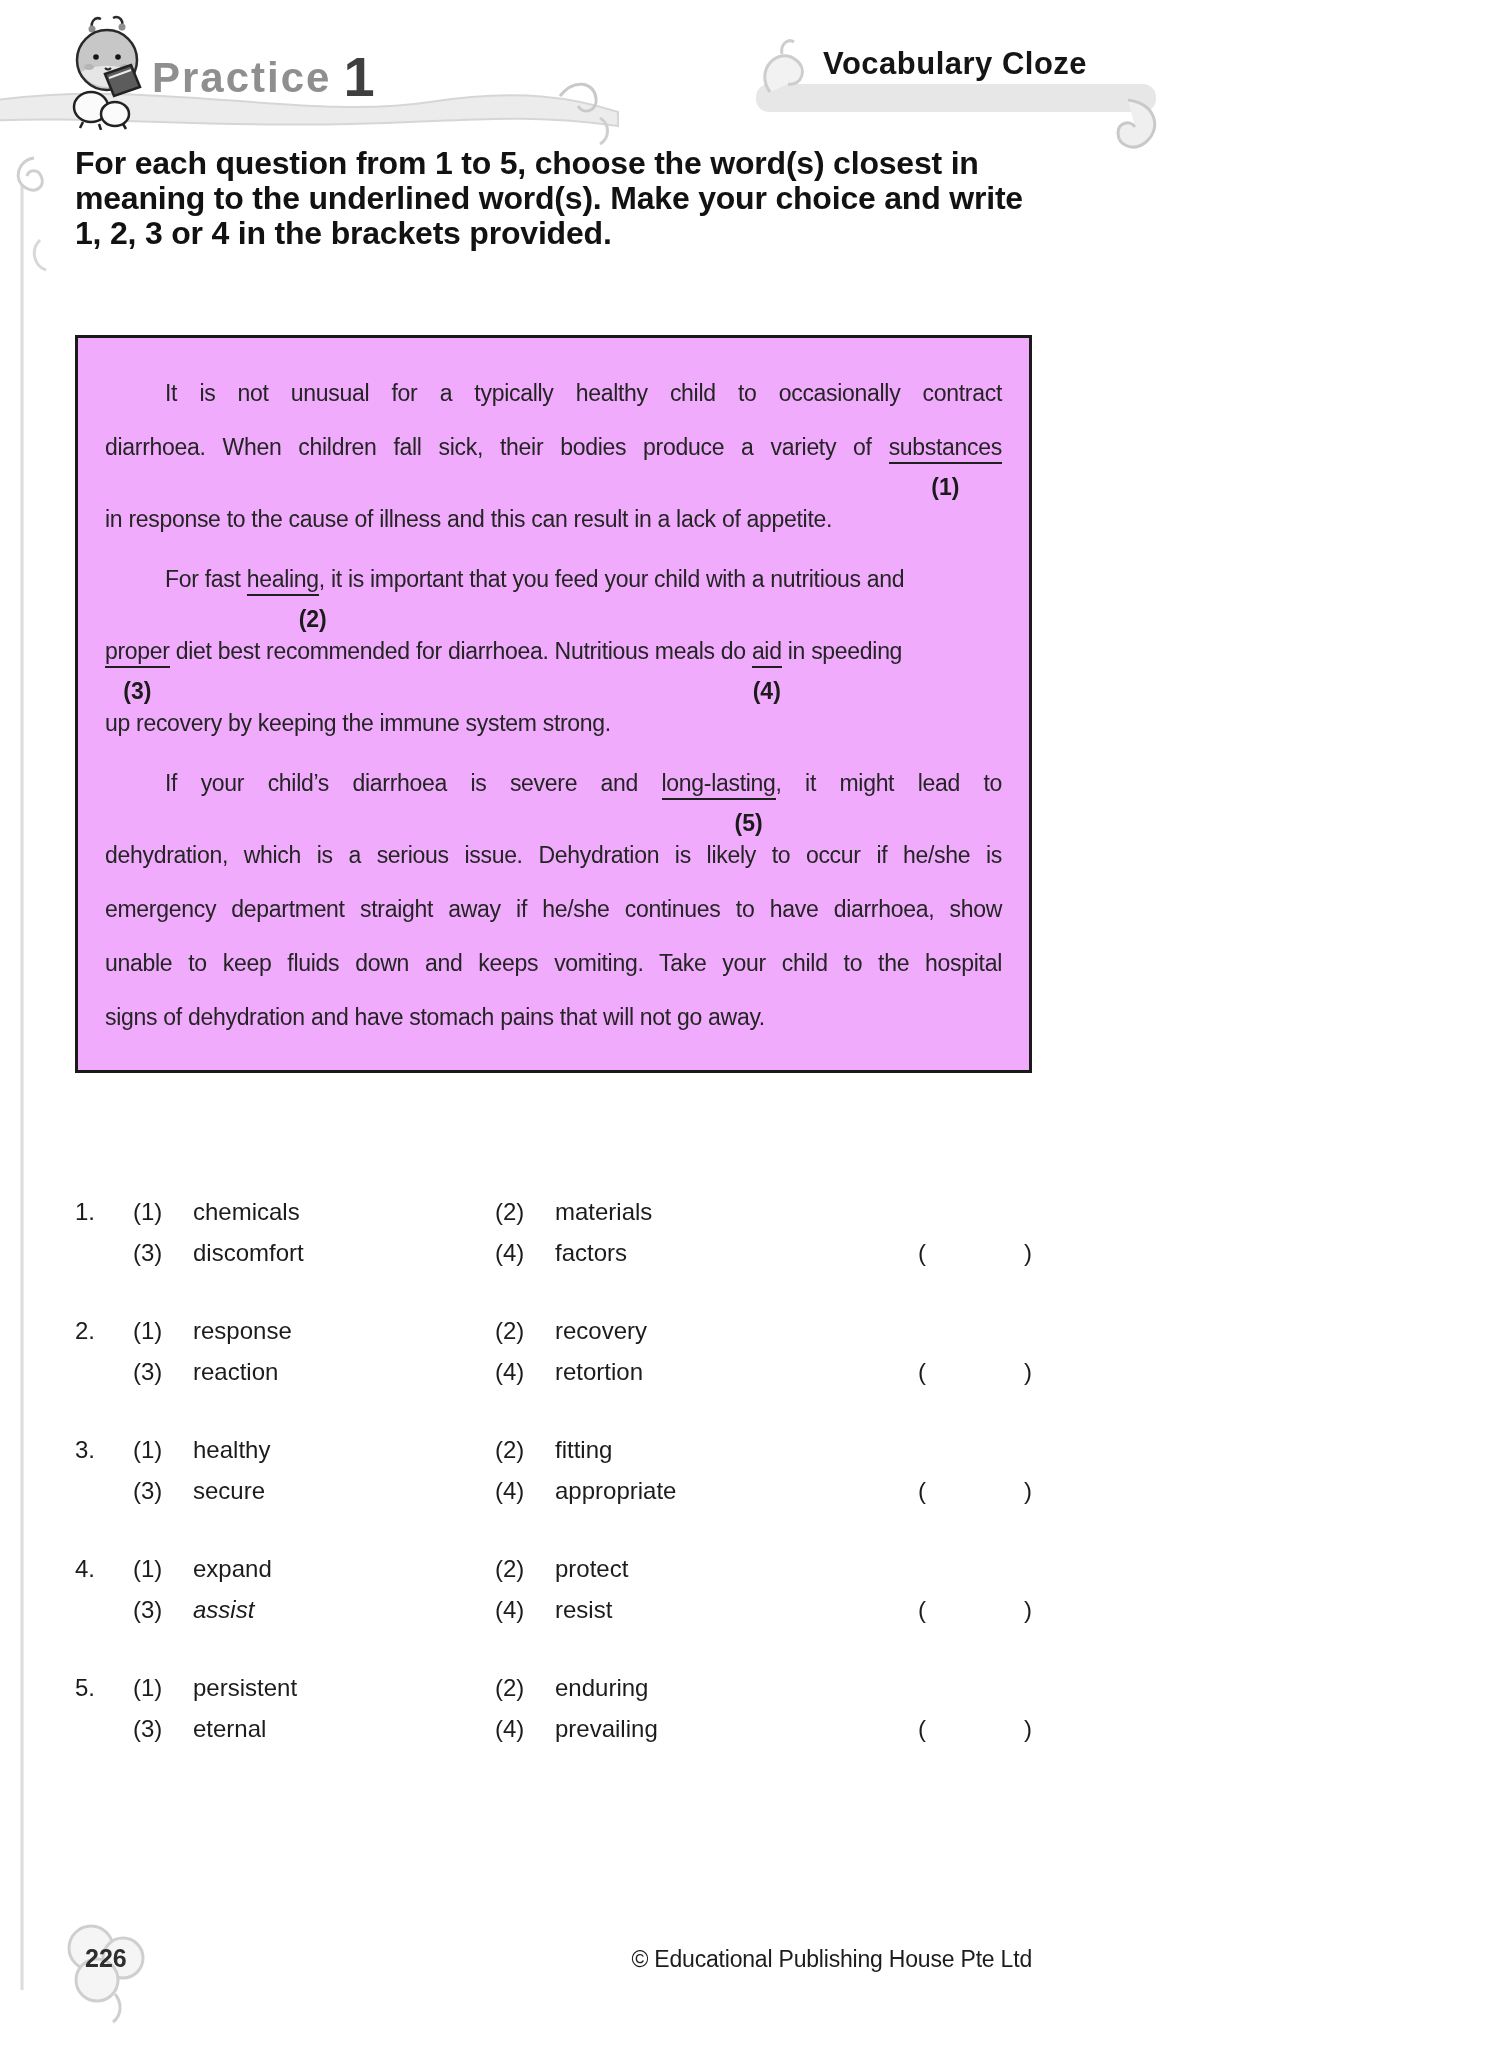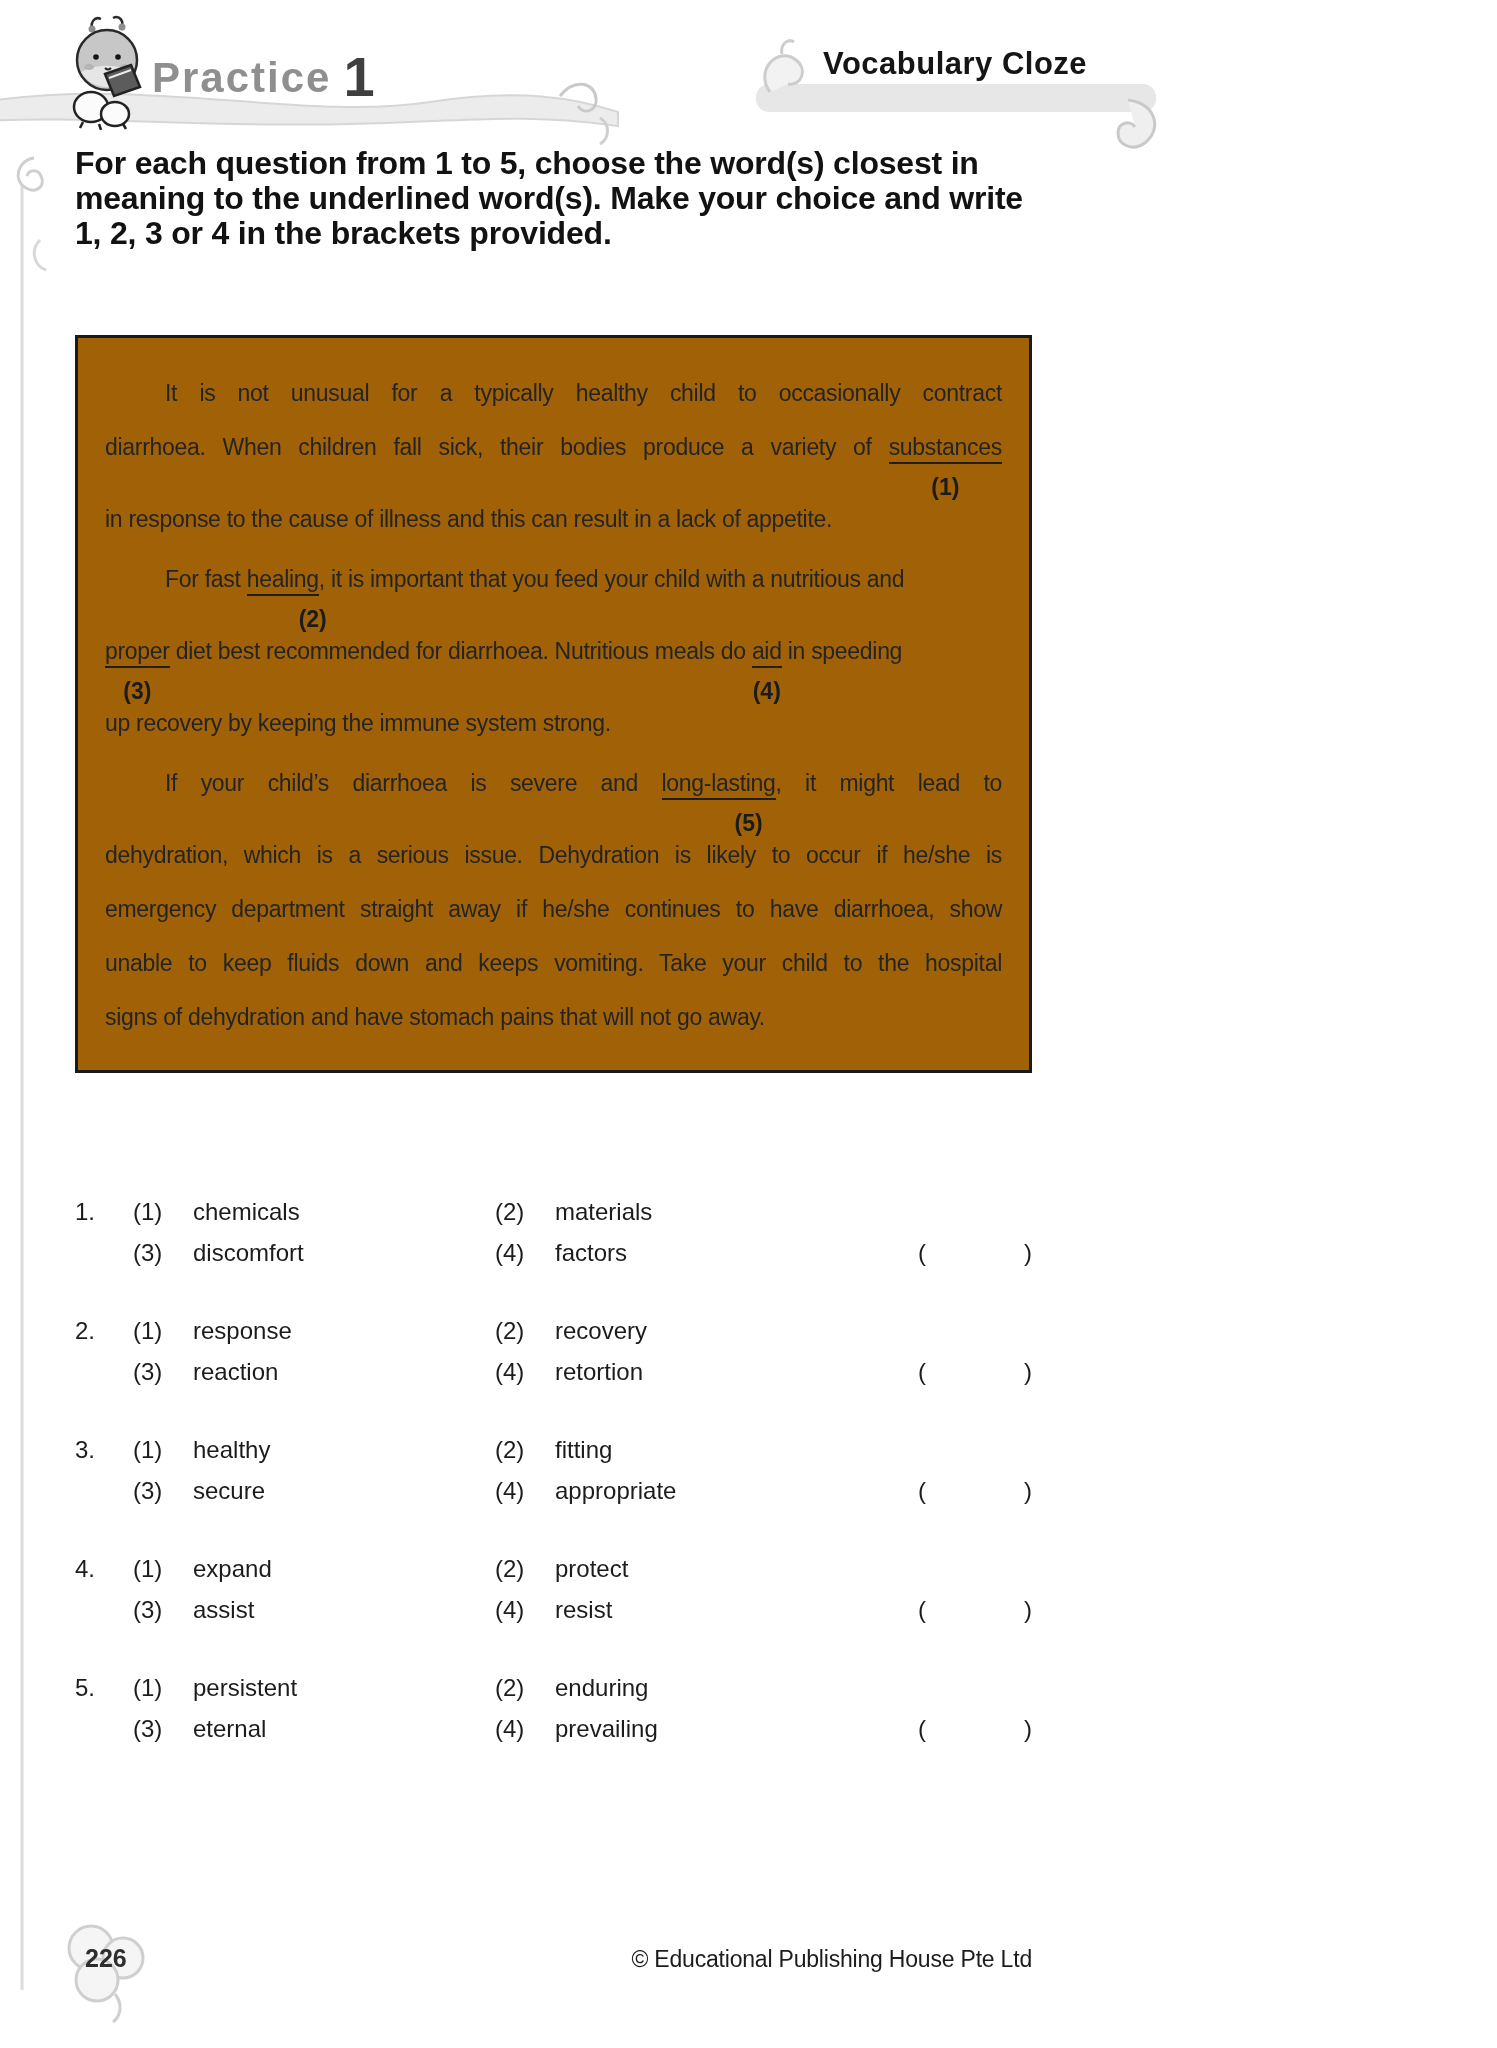--- a/index.html
+++ b/index.html
@@ -16,21 +16,21 @@
   .mascot { position:absolute; left:55px; top:12px; width:112px; height:118px; }
   .practice-title { position:absolute; left:152px; top:44px; white-space:nowrap; }
   .practice-label { font-size:42px; font-weight:700; color:#8f8f8f; letter-spacing:2px; }
   .practice-number { font-size:56px; font-weight:700; color:#3f3f3f; margin-left:12px; vertical-align:-4px; }
   .topic-title { position:absolute; left:823px; top:46px; font-size:31px; font-weight:700; color:#151515; letter-spacing:0.5px; }
 
   
   .instructions { margin:6px 0 0 75px; width:958px; font-size:32px; font-weight:700; line-height:35px; color:#121212; letter-spacing:-0.2px; }
 
   
-  .passage-box { margin:84px 0 0 75px; width:957px; border:3px solid #1a1a1a; padding:38px 27px 16px 27px; background:#a16207; }
+  .passage-box { margin:84px 0 0 75px; width:957px; border:3px solid #1a1a1a; padding:38px 27px 16px 27px; background:#f0abfc; }
   .paragraph { margin-bottom:26px; }
   .paragraph:last-child { margin-bottom:8px; }
   .pline { font-size:23px; line-height:34px; margin-bottom:20px; color:#242424; letter-spacing:-0.3px; }
   .pline.hm { margin-bottom:38px; }
   .pline.indent { text-indent:60px; }
   .pline.j { text-align:justify; text-align-last:justify; }
   .uw { position:relative; white-space:nowrap; border-bottom:2px solid #1f1f1f; padding-bottom:2px; }
   .mk { position:absolute; left:50%; transform:translateX(-50%); top:36px; font-weight:700; font-size:23px; letter-spacing:0; color:#1b1b1b; white-space:nowrap; }
 
   
@@ -164,21 +164,21 @@
           <span>)</span>
         </span>
       </div>
       <div class="q">
         <span class="qno" style="grid-area: 1 / 1;">4.</span>
         <span class="onum" style="grid-area: 1 / 2;">(1)</span>
         <span class="otxt" style="grid-area: 1 / 3;">expand</span>
         <span class="onum" style="grid-area: 1 / 4;">(2)</span>
         <span class="otxt" style="grid-area: 1 / 5;">protect</span>
         <span class="onum" style="grid-area: 2 / 2;">(3)</span>
-        <span class="otxt" style="grid-area: 2 / 3;">assist</span>
+        <span class="otxt" style="grid-area: 2 / 3; font-style: italic;">assist</span>
         <span class="onum" style="grid-area: 2 / 4;">(4)</span>
         <span class="otxt" style="grid-area: 2 / 5;">resist</span>
         <span class="brk" style="grid-area: 2 / 6;">
           <span>(</span>
           <span>)</span>
         </span>
       </div>
       <div class="q">
         <span class="qno" style="grid-area: 1 / 1;">5.</span>
         <span class="onum" style="grid-area: 1 / 2;">(1)</span>

